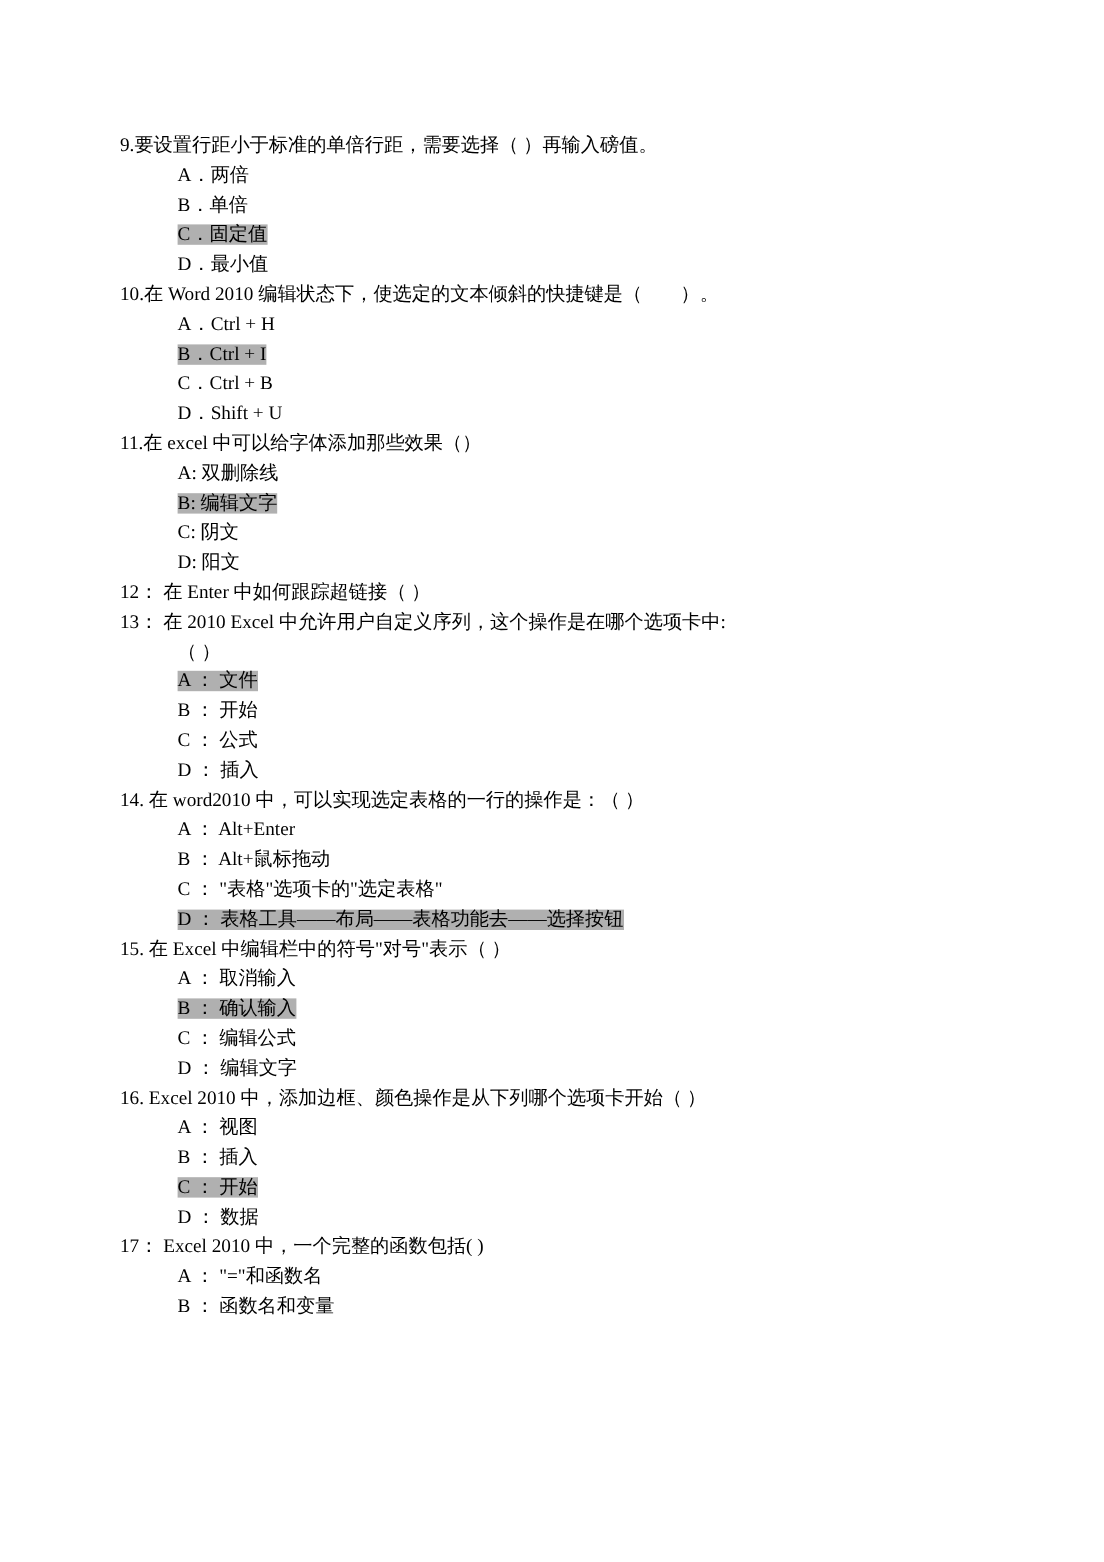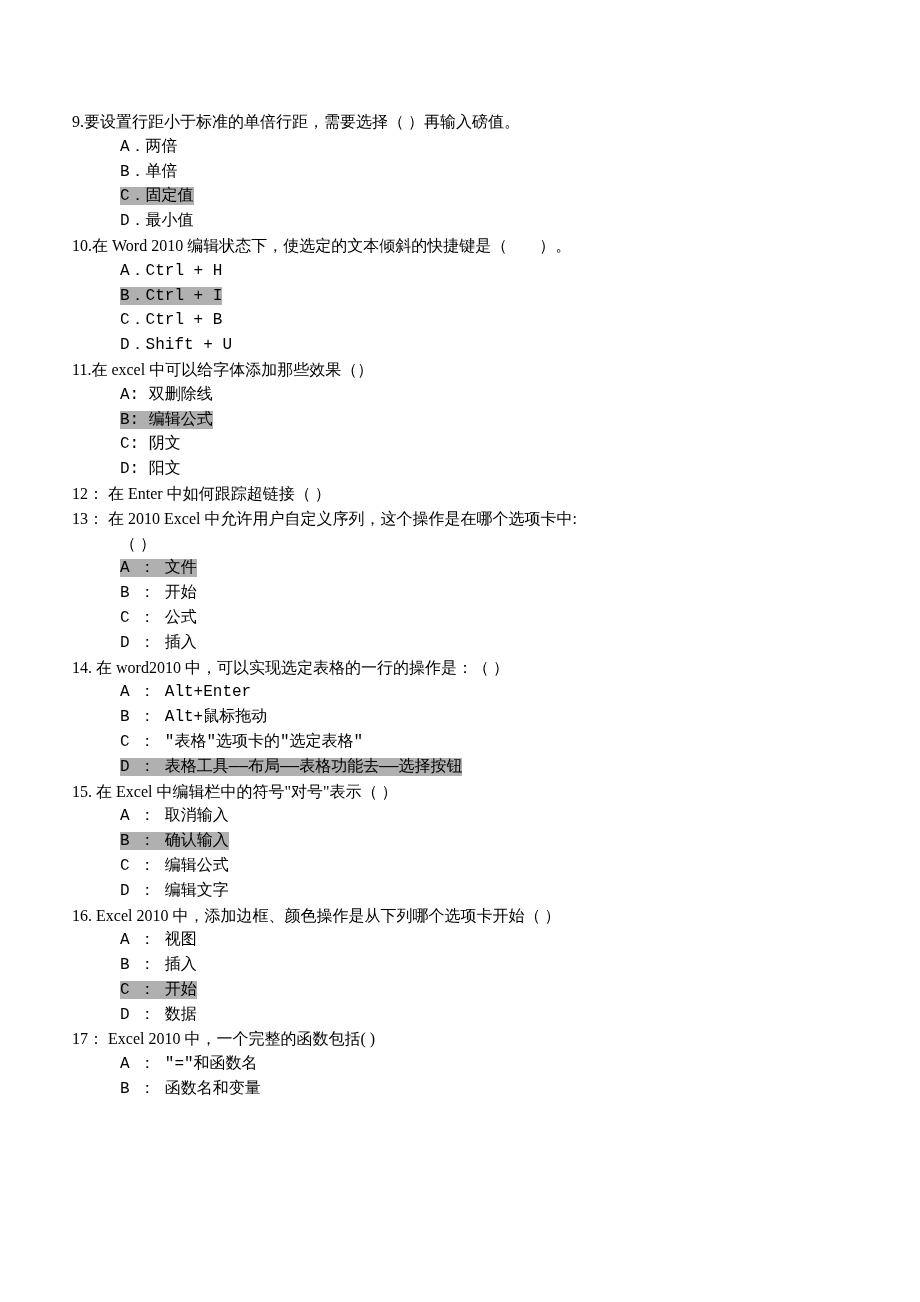--- a/index.html
+++ b/index.html
@@ -7,29 +7,28 @@
     margin: 0;
     padding: 0;
     font-family: "SimSun", "宋体", serif;
     font-size: 16px;
     color: #000;
     line-height: 1.55;
   }
   .page {
     width: 920px;
     min-height: 1302px;
-    padding: 110px 82px 60px 72px;
+    padding: 110px 82px 60px 100px;
     box-sizing: border-box;
   }
   .question {
     margin-bottom: 0;
   }
   .opts {
     margin-left: 48px;
-    font-family: Liberation Mono, monospace;
   }
   .opt {
     display: block;
   }
   .hl {
     background: #b0b0b0;
   }
   .indent-paren {
     margin-left: 48px;
   }
@@ -65,21 +64,21 @@
       <span class="opt">D．Shift + U</span>
     </div>
   </div>
 
   <div class="question">
     <span class="stem-line">
       <span>11.</span><span>在 excel 中可以给字体添加那些效果（）</span>
     </span>
     <div class="opts">
       <span class="opt">A: 双删除线</span>
-      <span class="opt"><span class="hl">B: 编辑公式</span></span>
+      <span class="opt"><span class="hl">B: 编辑文字</span></span>
       <span class="opt">C: 阴文</span>
       <span class="opt">D: 阳文</span>
     </div>
   </div>
 
   <div class="question">
     <span class="stem-line">
       <span>12：</span><span> 在 Enter 中如何跟踪超链接（  ）</span>
     </span>
   </div>

